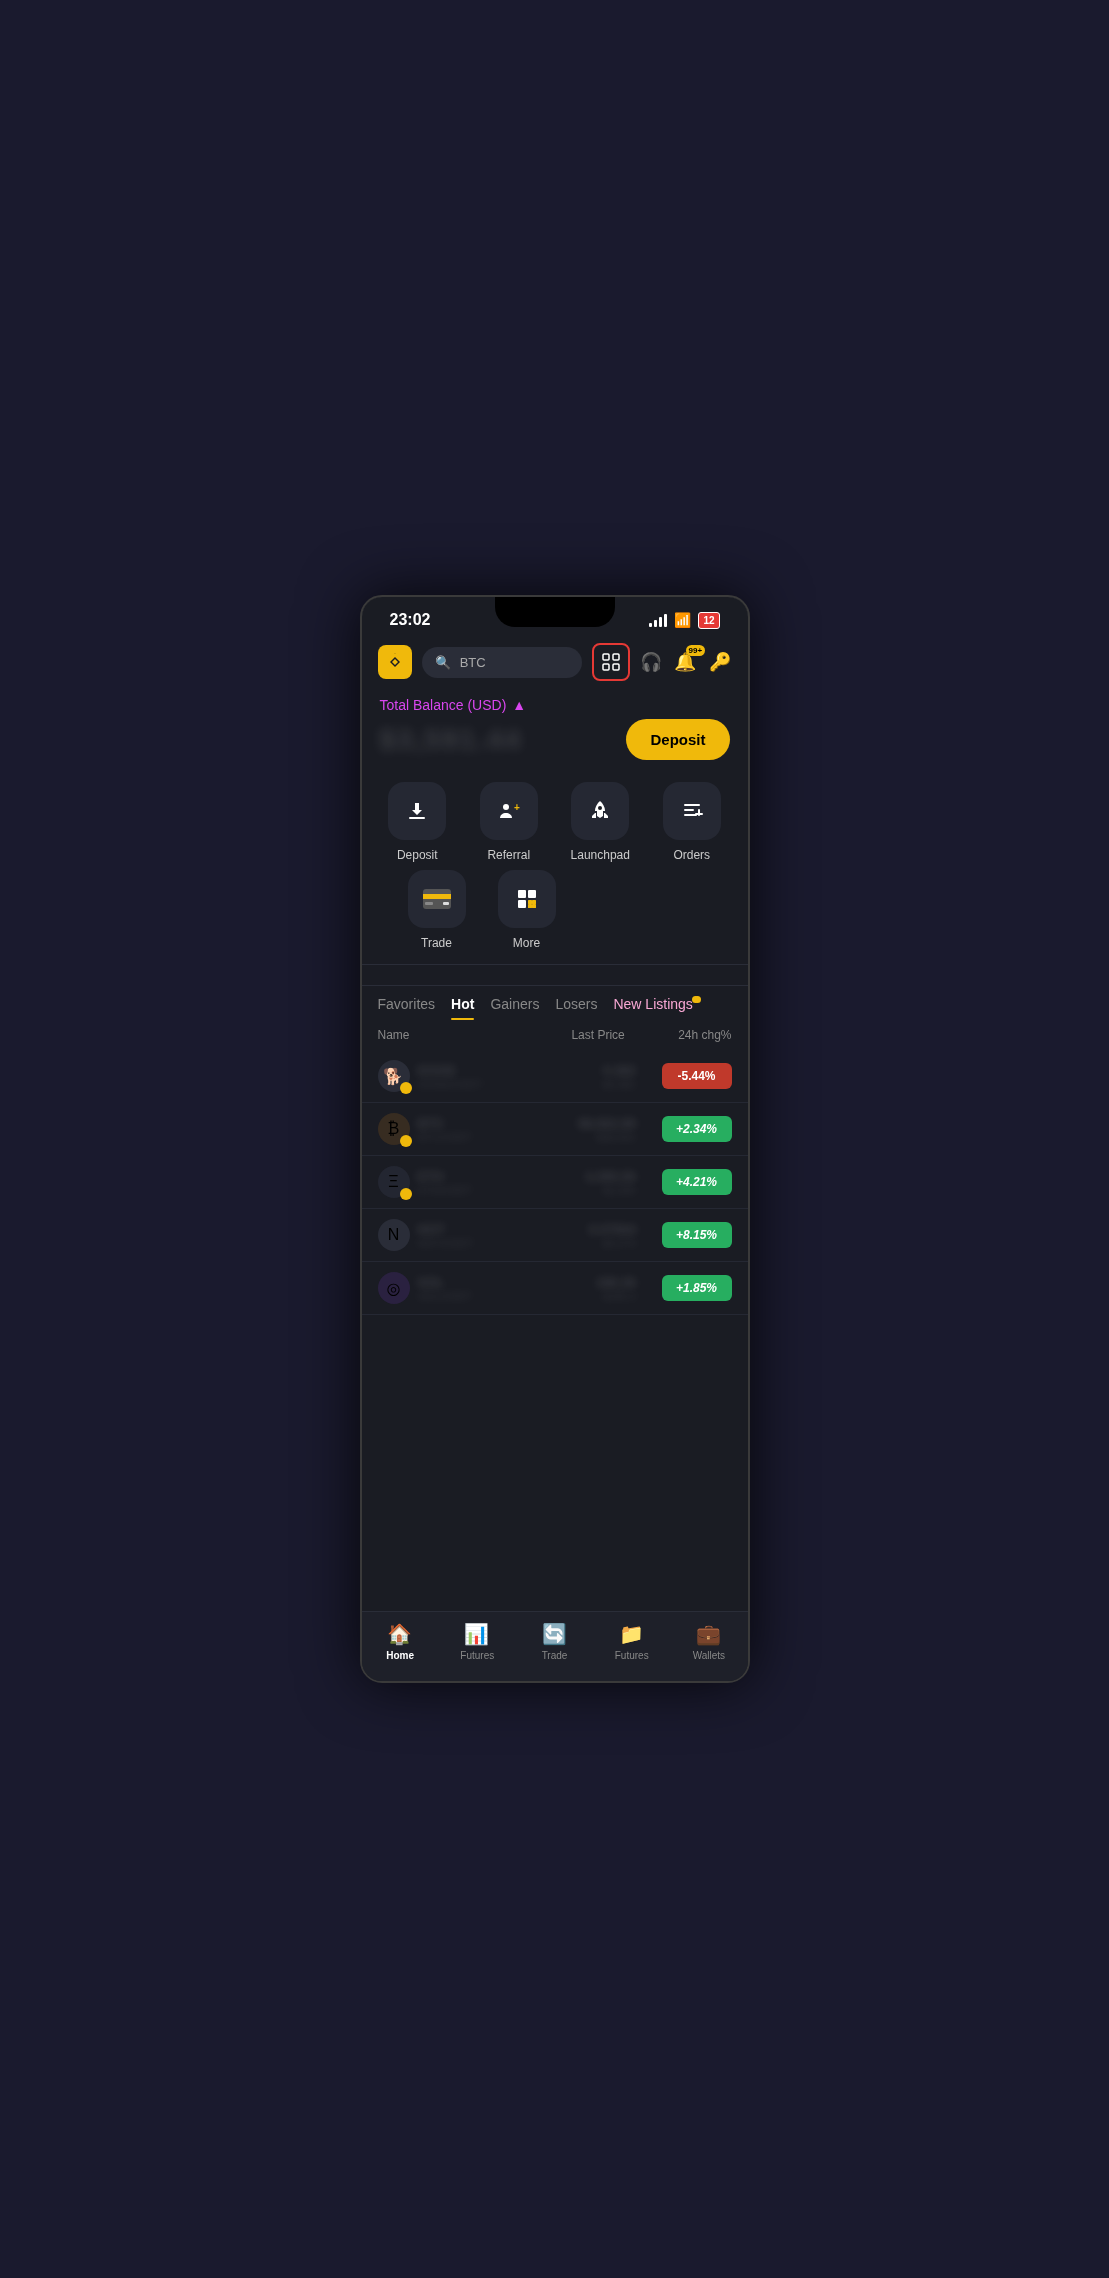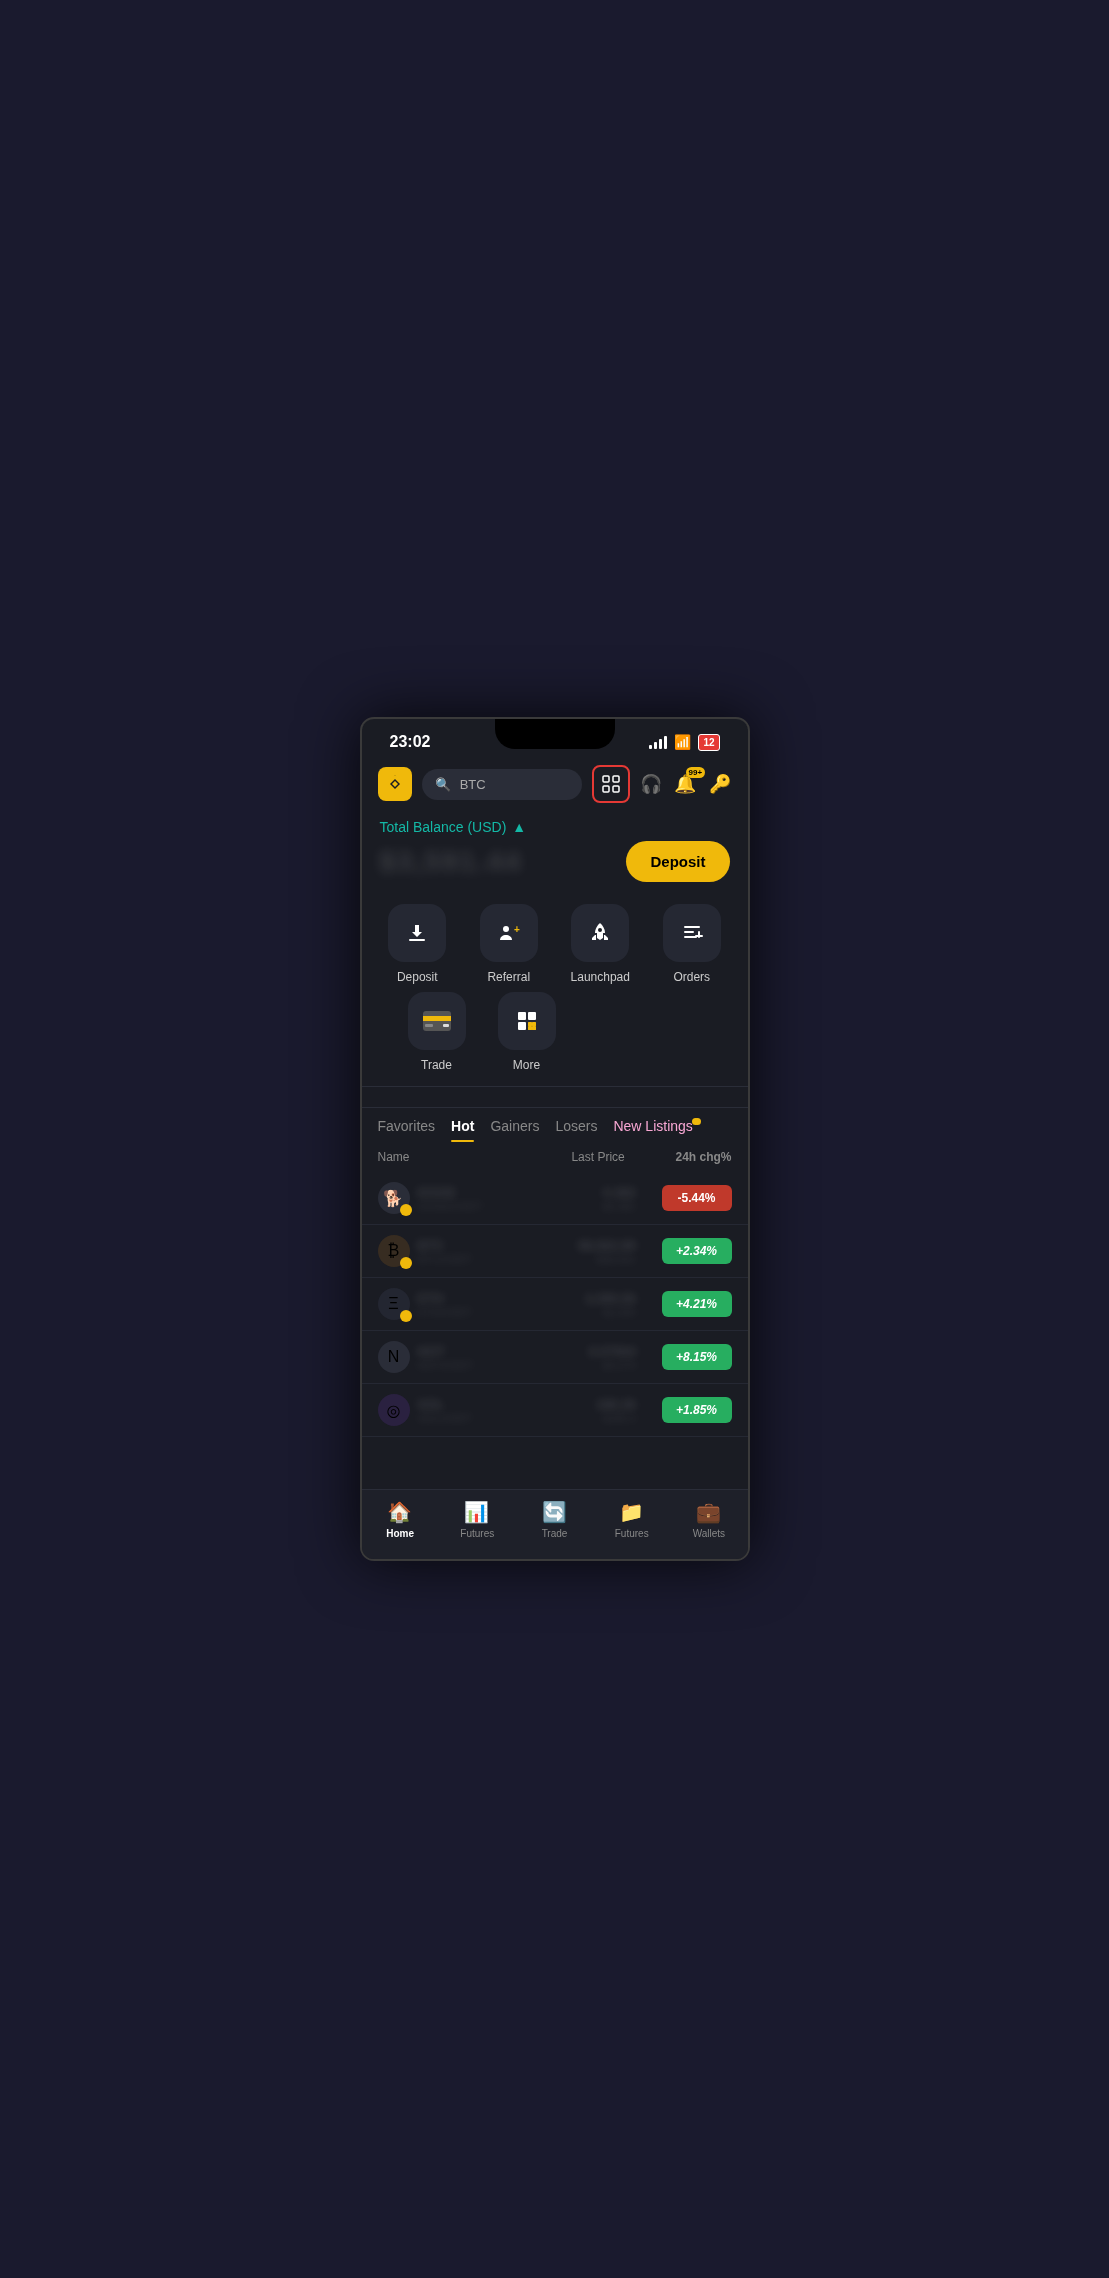--- a/index.html
+++ b/index.html
@@ -6,23 +6,23 @@
     body {
       background: #1a1a2e;
       display: flex;
       justify-content: center;
       align-items: center;
       min-height: 100vh;
       font-family: -apple-system, BlinkMacSystemFont, 'Segoe UI', sans-serif;
     }
     .phone-frame {
       width: 390px;
-      height: 844px;
+      height: 1088px;
       background: #1a1c23;
-      border-radius: 14px;
+      border-radius: 22px;
       border: 2px solid #3a3a3a;
       overflow: hidden;
       position: relative;
       box-shadow: 0 0 60px rgba(0,0,0,0.8), inset 0 0 0 1px #555;
     }
     .phone-screen {
       width: 100%;
       height: 100%;
       background: #1a1c23;
       overflow: hidden;
@@ -136,21 +136,21 @@
       padding: 1px 3px;
       border-radius: 8px;
       min-width: 16px;
       text-align: center;
     }
     
     .balance-section {
       padding: 10px 18px 8px;
     }
     .balance-label {
-      color: #14b8a6;
+      color: #d946ef;
       font-size: 14px;
       display: flex;
       align-items: flex-start;
       gap: 6px;
       margin-bottom: 6px;
     }
     .balance-row {
       display: flex;
       justify-content: space-between;
       align-items: center;
@@ -259,21 +259,21 @@
     }
     .table-header {
       display: flex;
       padding: 8px 16px;
       color: #888;
       font-size: 12px;
       gap: 24px;
     }
     .col-name { flex: 1.5; }
     .col-price { flex: 1.2; text-align: right; }
-    .col-change { flex: 1; text-align: right; font-weight: bold; }
+    .col-change { flex: 1; text-align: right; }
     .market-row {
       display: flex;
       padding: 10px 16px;
       align-items: center;
       border-bottom: 1px solid #252833;
     }
     .coin-info { flex: 1.5; display: flex; align-items: center; gap: 8px; }
     .coin-dot {
       width: 32px;
       height: 32px;

